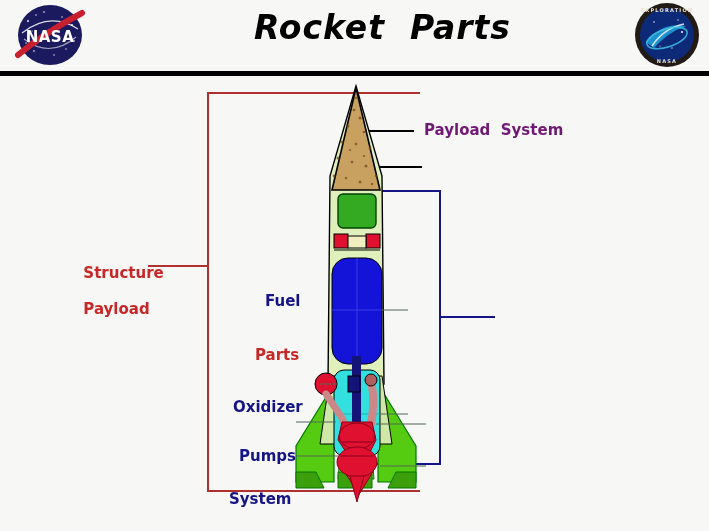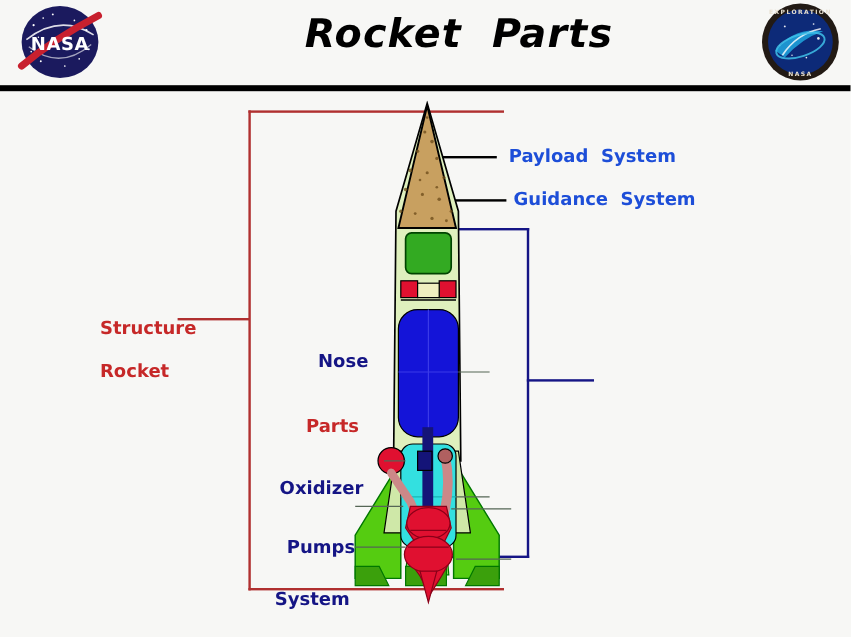--- a/index.html
+++ b/index.html
@@ -73,21 +73,21 @@
   .lbl {
     position: absolute;
     font-family: "DejaVu Sans", sans-serif;
     font-weight: bold;
     font-size: 15px;
     white-space: pre;
     line-height: 18px;
   }
   .lbl.red   { color: #c62828; }
   .lbl.navy  { color: #151585; }
-  .lbl.black { color: #1d4ed8; }
+  .lbl.black { color: #701a75; }
 
   .rule-h { position: absolute; height: 2px; }
   .rule-v { position: absolute; width: 2px; }
   .red-rule   { background: #b03030; }
   .navy-rule  { background: #151585; }
   .black-rule { background: #000000; }
 </style>
 </head>
 <body>
 
@@ -225,34 +225,33 @@
         <line x1="104" y1="330" x2="132" y2="330"></line>
         <line x1="20" y1="338" x2="60" y2="338"></line>
         <line x1="100" y1="340" x2="150" y2="340"></line>
         <line x1="20" y1="372" x2="62" y2="372"></line>
         <line x1="104" y1="382" x2="150" y2="382"></line>
         <line x1="44" y1="300" x2="62" y2="300"></line>
       </g>
     </svg>
 
 
-    <div class="lbl navy" style="left:265px; top:216px;">Nose</div>
+    <div class="lbl navy" style="left:265px; top:216px;">Fuel</div>
 
     <div class="lbl red" style="left:255px; top:270px;">Parts</div>
 
     <div class="lbl navy" style="left:233px; top:322px;">Oxidizer</div>
 
     <div class="lbl navy" style="left:239px; top:371px;">Pumps</div>
 
     <div class="lbl navy" style="left:229px; top:414px;">System</div>
 
     <div class="lbl red" style="left:52px; top:170px; text-align:left; width:96px;">
       <span>Structure</span><br>
-      <span>Rocket</span>
+      <span>Payload</span>
     </div>
 
     <div class="lbl black" style="left:424px; top:45px;">Payload  System</div>
 
-    <div class="lbl black" style="left:428px; top:81px;">Guidance  System</div>
 
 
   </div>
 </div>
 
 </body></html>

